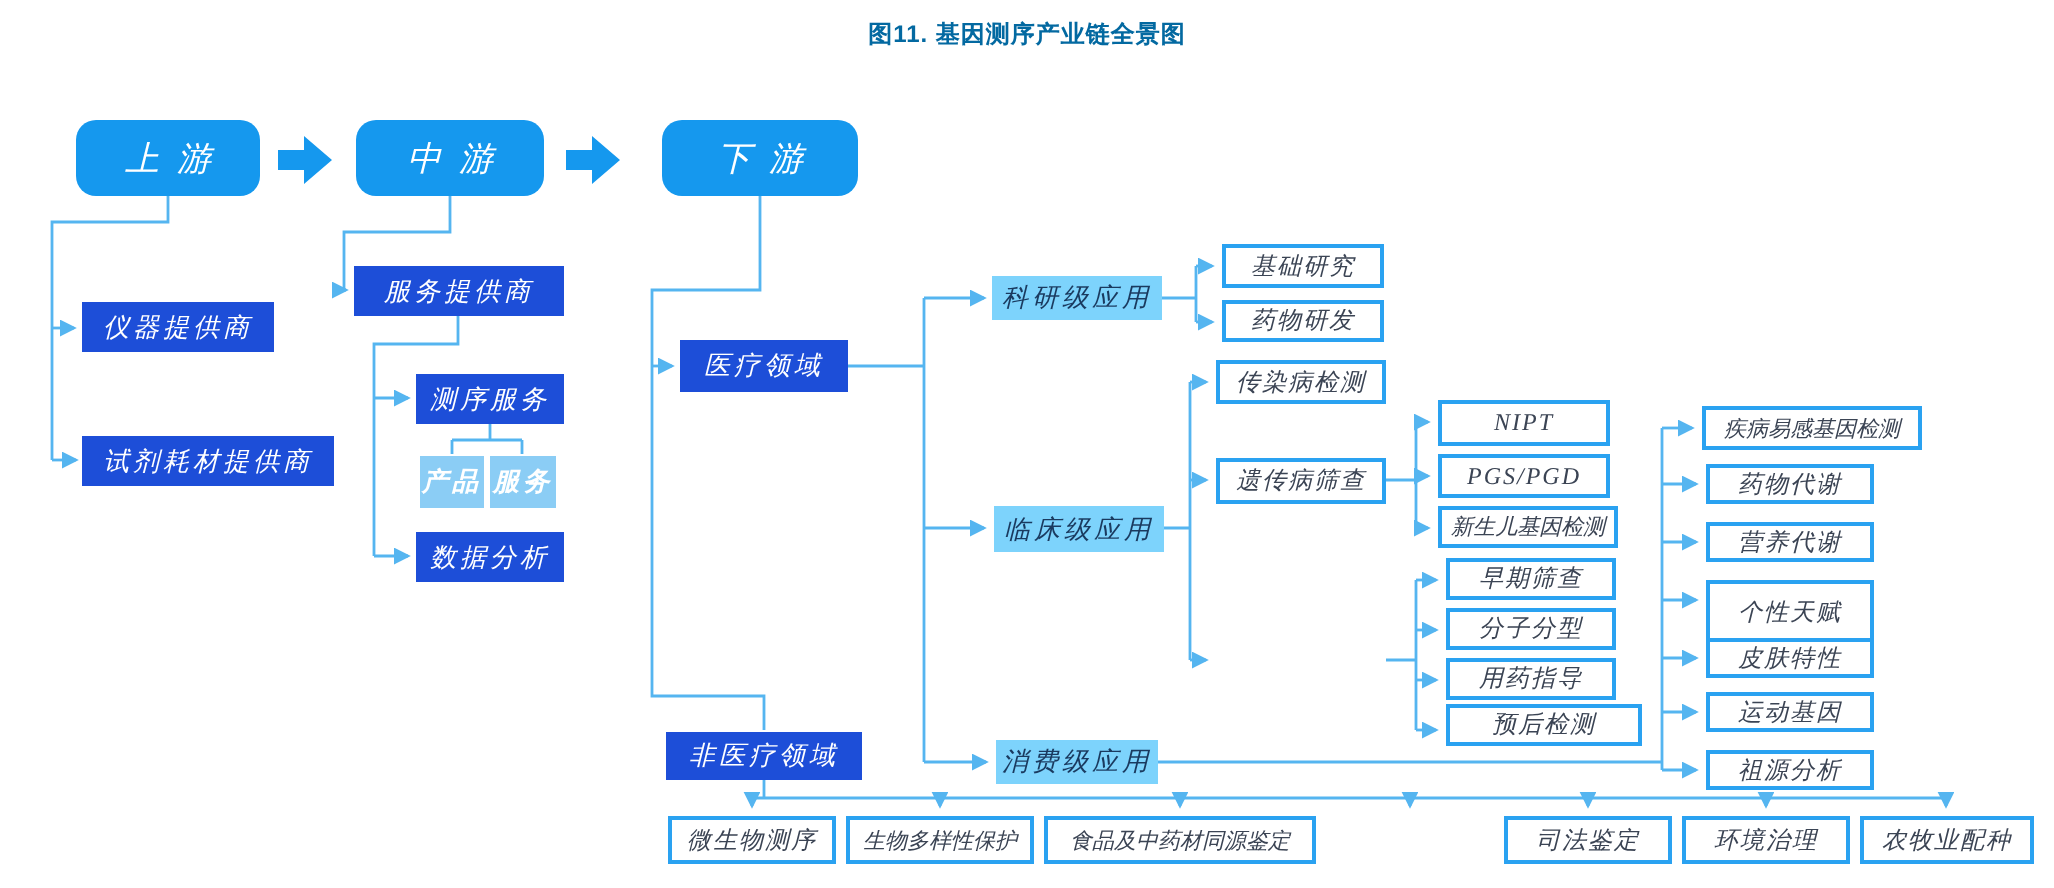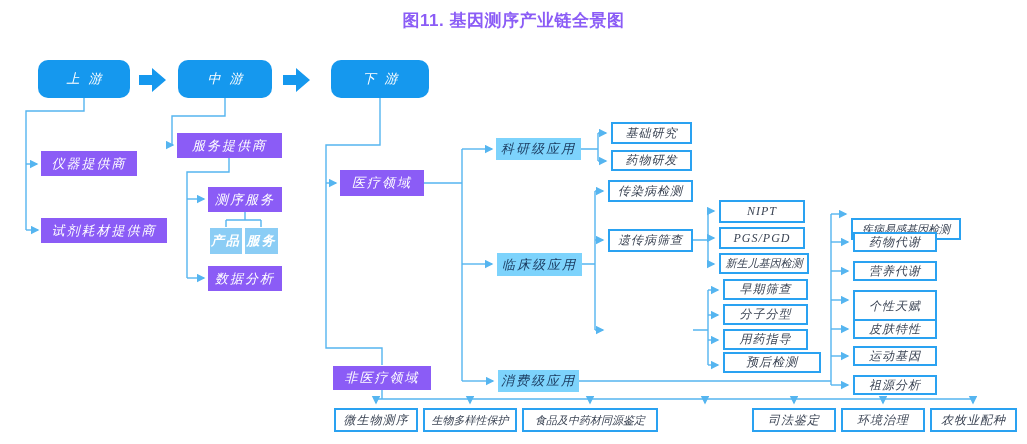--- a/index.html
+++ b/index.html
@@ -7,36 +7,36 @@
     position:relative;
     width:1027px;height:444px;
     background:#ffffff;
     font-family:"Liberation Serif", serif;
     overflow:hidden;
   }
   .title{
     position:absolute;left:0;top:9px;width:1027px;
     text-align:center;
     font-family:"Liberation Sans", sans-serif;
-    font-weight:bold;font-size:17px;color:#8b5cf6;
+    font-weight:bold;font-size:12px;color:#0369a1;
     letter-spacing:0.5px;
   }
   svg.wires{position:absolute;left:0;top:0;z-index:1;}
   .node{
     position:absolute;z-index:2;
     display:flex;align-items:center;justify-content:center;
     box-sizing:border-box;
     font-style:italic;
     font-size:13px;letter-spacing:2px;
     white-space:nowrap;
   }
-  .solid{background:#8b5cf6;color:#ffffff;}
+  .solid{background:#1d4ed8;color:#ffffff;}
   .header{
     background:#1598EE;color:#ffffff;
-    border-radius:10px;font-size:13px;letter-spacing:9px;
+    border-radius:10px;font-size:17px;letter-spacing:9px;
     padding-left:9px; 
   }
   .lightw{background:#8BCDF5;color:#ffffff;font-weight:bold;}
   .lightd{background:#7dd3fc;color:#1A3A5F;}
   .leaf{
     background:#ffffff;color:#3B4454;
     border:2px solid #2AA2F1;
     font-size:12px;letter-spacing:1px;
   }
   .small{font-size:11px;letter-spacing:0;}
@@ -143,21 +143,21 @@
   <div class="node leaf" style="left:608px;top:180px;width:85px;height:22px">传染病检测</div>
   <div class="node leaf" style="left:608px;top:229px;width:85px;height:23px">遗传病筛查</div>
   <div class="node leaf" style="left:719px;top:200px;width:86px;height:23px">NIPT</div>
   <div class="node leaf small" style="left:719px;top:253px;width:90px;height:21px">新生儿基因检测</div>
   <div class="node leaf" style="left:719px;top:227px;width:86px;height:22px">PGS/PGD</div>
   <div class="node leaf" style="left:723px;top:279px;width:85px;height:21px">早期筛查</div>
   <div class="node leaf" style="left:723px;top:304px;width:85px;height:21px">分子分型</div>
   <div class="node leaf" style="left:723px;top:329px;width:85px;height:21px">用药指导</div>
   <div class="node leaf" style="left:723px;top:352px;width:98px;height:21px">预后检测</div>
 
-  <div class="node leaf small" style="left:851px;top:218px;width:110px;height:22px">疾病易感基因检测</div>
+  <div class="node leaf small" style="left:851px;top:203px;width:110px;height:22px">疾病易感基因检测</div>
   <div class="node leaf" style="left:853px;top:232px;width:84px;height:20px">药物代谢</div>
   <div class="node leaf" style="left:853px;top:261px;width:84px;height:20px">营养代谢</div>
   <div class="node leaf" style="left:853px;top:290px;width:84px;height:32px">个性天赋</div>
   <div class="node leaf" style="left:853px;top:319px;width:84px;height:20px">皮肤特性</div>
   <div class="node leaf" style="left:853px;top:346px;width:84px;height:20px">运动基因</div>
   <div class="node leaf" style="left:853px;top:375px;width:84px;height:20px">祖源分析</div>
 
   <div class="node leaf" style="left:334px;top:408px;width:84px;height:24px">微生物测序</div>
   <div class="node leaf small" style="left:423px;top:408px;width:94px;height:24px">生物多样性保护</div>
   <div class="node leaf small" style="left:522px;top:408px;width:136px;height:24px">食品及中药材同源鉴定</div>

